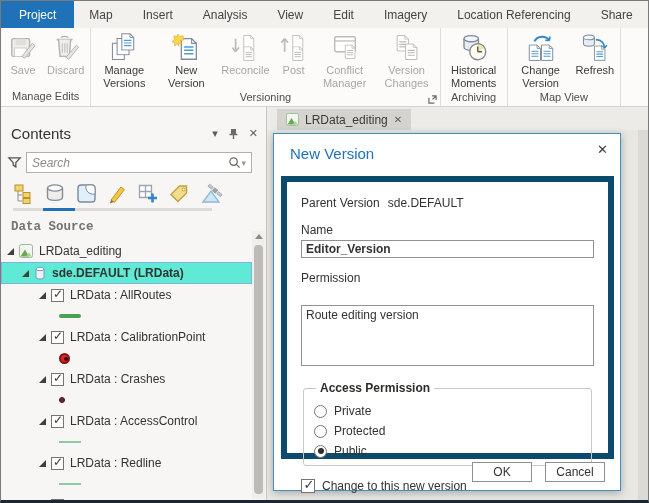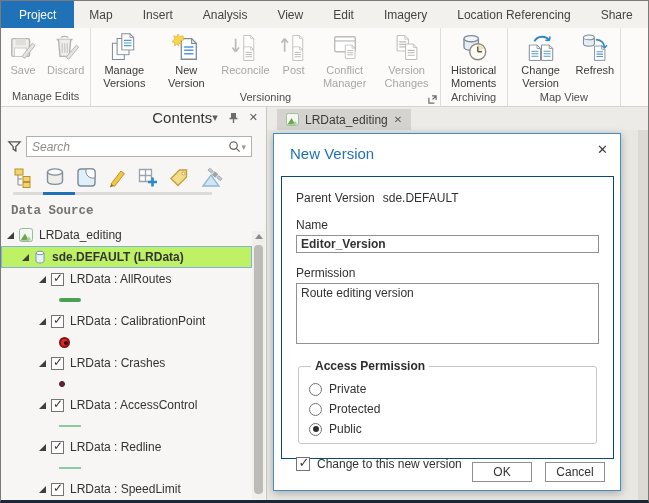--- a/index.html
+++ b/index.html
@@ -23,36 +23,36 @@
   .rbtn .rlab { font-size:11px; line-height:1.18; color:#3b3b3b; text-align:center; max-width:54px; }
   .rbtn.disabled .rlab { color:#a9a7a4; }
   .rglabel { height:17px; font-size:11px; color:#4f4d4a; text-align:center; line-height:15px; }
   .launcher { position:absolute; right:3px; bottom:2px; }
 
   
   .main { position:relative; display:flex; height:394px; }
 
   
   .cpane { position:relative; width:266px; background:#f7f6f4; border-right:1px solid #c8c6c3; flex:none; }
-  .c-header { display:flex; align-items:center; margin:2px 8px 0 10px;text-align:right; }
+  .c-header { display:flex; align-items:center; margin:18px 8px 0 10px; }
   .c-title { font-size:15px; color:#333; flex:1; }
   .c-hicons { display:flex; gap:10px; align-items:center; color:#5f5d5a; font-size:11px; }
   .c-search { display:flex; align-items:center; margin:10px 14px 0 6px; gap:4px; }
   .s-box { flex:1; display:flex; align-items:center; height:21px; background:#fff; border:1px solid #b3b1ae; padding:0 5px; }
   .s-box input { flex:1; border:none; outline:none; font-size:12px; font-family:inherit; background:transparent; color:#333; }
   .s-box input::placeholder { font-style:italic; color:#8d8b88; }
   .s-caret { font-size:9px; color:#9b9996; }
   .c-tools { display:flex; gap:10px; margin:10px 0 0 12px; align-items:flex-end; }
   .c-underline { position:relative; height:3px; margin:4px 54px 0 12px; background:#dddbd8; }
   .c-underline .sel { position:absolute; left:30px; width:32px; height:3px; }
   .c-heading { margin:9px 0 0 10px; font-size:12.5px; font-weight:bold; color:#737373;font-family:Liberation Mono, monospace; }
 
   .tree { margin:6px 14px 0 0; }
   .trow { display:flex; align-items:center; height:22px; font-size:12px; color:#333; }
-  .trow.selected { background:#bef264; border:1px solid #7fb2de; font-weight:bold; }
+  .trow.selected { background:#5eead4; border:1px solid #7fb2de; font-weight:bold; }
   .exp { width:0; height:0; border-left:7px solid transparent; border-bottom:7px solid #3f3f3f; margin-right:5px; flex:none; }
   .cbx { width:13px; height:13px; border:1px solid #767472; background:#fff; margin-right:6px; flex:none; position:relative; }
   .cbx.checked::after { content:"✓"; position:absolute; left:1px; top:-3px; font-size:12px; color:#3a3a3a; }
   .ind0 { padding-left:6px; } .ind1 { padding-left:20px; } .ind2 { padding-left:38px; }
   .srow { height:20px; display:flex; align-items:center; padding-left:58px; }
   .sw-line { width:22px; height:4px; border-radius:2px; }
   .sw-thin { width:22px; height:2px; }
   .sw-cal { width:11px; height:11px; border-radius:50%; border:2px solid #8a1111; position:relative; }
   .sw-cal::after { content:""; position:absolute; left:2.5px; top:2.5px; width:4px; height:4px; border-radius:50%; background:#3a0606; }
   .sw-dot { width:6px; height:6px; border-radius:50%; border:1px solid #4e1626; }
@@ -66,25 +66,25 @@
   .mtabbar { height:23px; display:flex; align-items:flex-end; padding-left:10px; background:#edebe7; }
   .mtab { display:flex; align-items:center; gap:6px; height:21px; background:#d5d3d0; padding:0 9px; font-size:12px; color:#3a3a3a; }
   .mtab-close { font-size:10px; color:#5f5d5a; }
   .map-scroll { position:absolute; right:0; top:23px; bottom:0; width:10px; background:#dcdad5; }
 
   
   .dlg { position:absolute; left:272px; top:26px; width:348px; height:358px; background:#fff;
          border:1.5px solid #3f8fc5; box-shadow:0 2px 8px rgba(0,0,0,.28); z-index:5; }
   .dlg-title { position:absolute; left:16px; top:11px; font-size:15px; color:#1f72b8; }
   .dlg-close { position:absolute; right:12px; top:8px; font-size:13px; color:#3c3c3c; }
-  .dlg-box { position:absolute; left:7px; top:42px; width:333px; height:283px; border:1px solid #0c4a6e; padding:10px 14px 0; }
+  .dlg-box { position:absolute; left:7px; top:42px; width:333px; height:283px; border:6px solid #0c4a6e; padding:10px 14px 0; }
   .parent-row { display:flex; gap:8px; font-size:12px; color:#323232; margin-top:4px; }
   .fld-label { font-size:12px; color:#323232; margin-top:13px; }
   .dlg-box input[type=text] { width:100%; height:18px; border:1px solid #919191; font-size:12px; font-family:inherit; padding:0 4px; color:#333; margin-top:3px;font-weight:bold; }
-  .dlg-box textarea { width:100%; height:61px; border:1px solid #919191; font-size:12px; font-family:inherit; padding:2px 4px; color:#333; margin-top:3px; resize:none; outline:none; }
+  .dlg-box textarea { width:100%; height:61px; border:1px solid #919191; font-size:12px; font-family:inherit; padding:2px 4px; color:#333; margin-top:20px; resize:none; outline:none; }
   fieldset.access { margin:11px 2px 0; border:1px solid #c9c7c4; border-radius:3px; padding:3px 10px 7px; }
   fieldset.access legend { font-size:12px; font-weight:bold; color:#2e2d2c; padding:0 4px; margin-left:2px; }
   .radio-row { display:flex; align-items:center; gap:7px; margin-top:6px; font-size:12px; color:#323232; }
   .rad { width:13px; height:13px; border:1px solid #767472; border-radius:50%; background:#fff; position:relative; flex:none; }
   .rad.selected::after { content:""; position:absolute; left:2.5px; top:2.5px; width:6px; height:6px; border-radius:50%; background:#2e2e2e; }
   .check-row { display:flex; align-items:center; gap:7px; margin-top:13px; font-size:12px; color:#323232; }
   .cbx2 { width:14px; height:14px; border:1px solid #767472; background:#fff; position:relative; flex:none; }
   .cbx2.checked::after { content:"✓"; position:absolute; left:1.5px; top:-3px; font-size:13px; color:#3a3a3a; }
   .dlg-footer { position:absolute; right:15px; bottom:8px; display:flex; gap:13px; }
   .dlg-btn { width:60px; height:20px; background:#fff; border:1px solid #8f8f8f; font-size:12px; font-family:inherit; color:#323232; display:flex; align-items:center; justify-content:center; }

